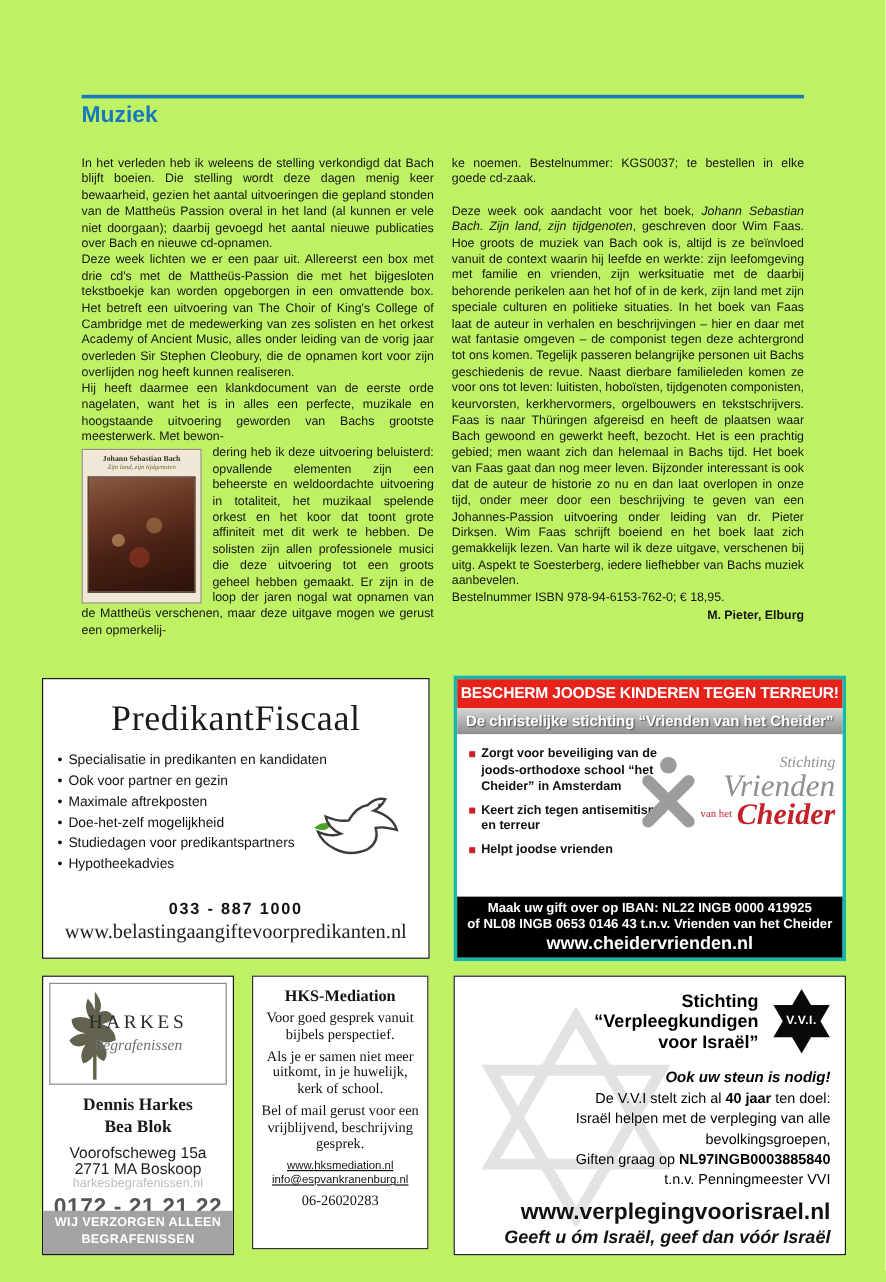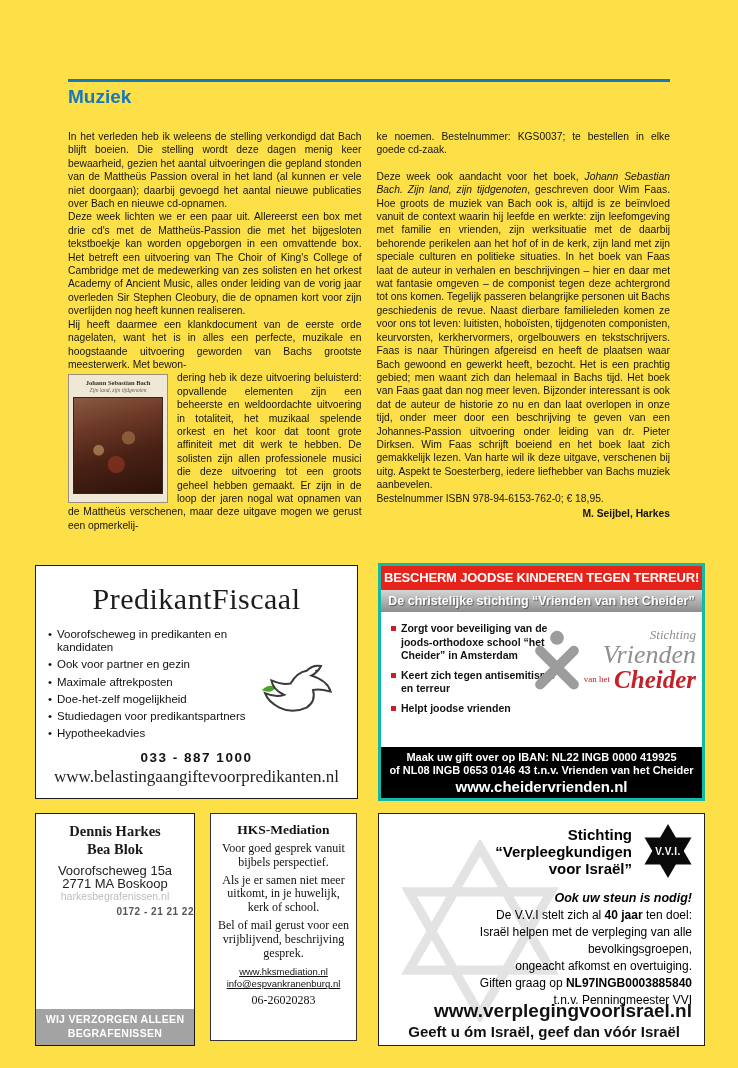--- a/index.html
+++ b/index.html
@@ -1,18 +1,18 @@
 <!DOCTYPE html>
 <html><head>
 <meta charset="utf-8">
 <style>
   * { box-sizing: border-box; margin: 0; padding: 0; }
   html,body { background:#fff; }
   .page {
-    position: relative; width: 738px; height: 1068px; background:#fde047;
+    position: relative; width: 738px; height: 1068px; background:#bef264;
     font-family: "Liberation Sans", sans-serif; color:#111; overflow:hidden;
   }
   .ri { font-style: italic; }
   .rb { font-weight: bold; }
 
   
   .section-rule { position:absolute; left:68px; top:79px; width:602px; height:3px; background:#1778be; }
   .section-title { position:absolute; left:68px; top:86px; font-size:19px; font-weight:bold; color:#1778be; }
 
   
@@ -84,22 +84,22 @@
   .hk-logobox { position:relative; margin:5px 5px 0; height:85px; border:1px solid #8a8a8a; overflow:hidden; }
   .hk-leaf { position:absolute; left:8px; top:2px; opacity:.9; }
   .hk-name { position:relative; margin-top:24px; font-size:16px; letter-spacing:3px;
              color:#2a2a2a; text-transform:uppercase; }
   .hk-tag { position:relative; font-style:italic; color:#6e6e6e; font-size:13px; margin-top:1px; }
   .hk-person { font-weight:bold; font-size:14.5px; line-height:18px; color:#1a1a1a; }
   .hk-person.first { margin-top:8px; }
   .hk-addr { font-family:"Liberation Sans",sans-serif; font-size:13px; line-height:13px; color:#222; }
   .hk-addr.first { margin-top:6px; }
   .hk-web { font-family:"Liberation Sans",sans-serif; font-size:10.5px; line-height:13px; color:#bdbdbd; }
-  .hk-phone { font-family:"Liberation Sans",sans-serif; font-weight:bold; font-size:10px;
-              color:#555; margin-top:3px; letter-spacing:.5px;text-align:right; }
+  .hk-phone { font-family:"Liberation Sans",sans-serif; font-weight:bold; font-size:19px;
+              color:#555; margin-top:3px; letter-spacing:.5px; }
   .hk-footer { position:absolute; left:0; right:0; bottom:0; background:#a3a3a3; color:#fff;
                font-family:"Liberation Sans",sans-serif; font-weight:bold; font-size:10.5px;
                line-height:13.5px; padding:4px 0 5px; letter-spacing:.3px; }
 
   
   .ad-hks { left:210px; top:0; width:147px; height:228px; border:1px solid #333;
             text-align:center; font-family:"Liberation Serif",serif; padding-top:8px; }
   .hks-title { font-weight:bold; font-size:13.5px; }
   .ad-hks p { font-size:12px; line-height:13.8px; margin:4px 6px 0; }
   .hks-link { font-family:"Liberation Sans",sans-serif; font-size:9.5px; line-height:12px;
@@ -113,21 +113,21 @@
   .vvi-watermark { position:absolute; left:10px; top:26px; }
   .vvi-head { position:absolute; top:8px; right:8px; display:flex; align-items:center; gap:8px; }
   .vvi-title { text-align:right; font-weight:bold; font-size:15px; line-height:17px; color:#000; }
   .vvi-logo { position:relative; width:56px; height:58px; }
   .vvi-logo-text { position:absolute; top:50%; left:50%; transform:translate(-50%,-50%);
                    color:#fff; font-weight:bold; font-size:10px; letter-spacing:.5px; }
   .vvi-lines { position:absolute; top:76px; right:12px; text-align:right; font-size:12px;
                line-height:17px; color:#000; }
   .vvi-steun { font-weight:bold; font-style:italic; font-size:12.5px; }
   .vvi-web { position:absolute; right:12px; top:186px; font-weight:bold; font-size:19px; }
-  .vvi-slogan { position:absolute; right:24px; top:209px; font-weight:bold; font-size:15px; }
+  .vvi-slogan { position:absolute; right:12px; top:209px; font-weight:bold; font-style:italic; font-size:15px; }
 </style>
 </head>
 <body>
 
 <div class="page">
 
   <div class="section-rule"></div>
   <h1 class="section-title">Muziek</h1>
 
   <div class="article">
@@ -138,30 +138,30 @@
       <p class="par"><span class="book-cover">
             <span class="cover-title">Johann Sebastian Bach</span>
             <span class="cover-sub">Zijn land, zijn tijdgenoten</span>
             <span class="cover-art"></span>
           </span><span>dering heb ik deze uitvoering beluisterd: opvallende elementen zijn een beheerste en weldoordachte uitvoering in totaliteit, het muzikaal spelende orkest en het koor dat toont grote affiniteit met dit werk te hebben. De solisten zijn allen professionele musici die deze uitvoering tot een groots geheel hebben gemaakt. Er zijn in de loop der jaren nogal wat opnamen van de Mattheüs verschenen, maar deze uitgave mogen we gerust een opmerkelij-</span></p>
     </div>
     <div class="col">
       <p class="par">ke noemen. Bestelnummer: KGS0037; te bestellen in elke goede cd-zaak.</p>
       <p class="par gap-top"><span>Deze week ook aandacht voor het boek, </span><span class="ri">Johann Sebastian Bach. Zijn land, zijn tijdgenoten</span><span>, geschreven door Wim Faas. Hoe groots de muziek van Bach ook is, altijd is ze beïnvloed vanuit de context waarin hij leefde en werkte: zijn leefomgeving met familie en vrienden, zijn werksituatie met de daarbij behorende perikelen aan het hof of in de kerk, zijn land met zijn speciale culturen en politieke situaties. In het boek van Faas laat de auteur in verhalen en beschrijvingen – hier en daar met wat fantasie omgeven – de componist tegen deze achtergrond tot ons komen. Tegelijk passeren belangrijke personen uit Bachs geschiedenis de revue. Naast dierbare familieleden komen ze voor ons tot leven: luitisten, hoboïsten, tijdgenoten componisten, keurvorsten, kerkhervormers, orgelbouwers en tekstschrijvers. Faas is naar Thüringen afgereisd en heeft de plaatsen waar Bach gewoond en gewerkt heeft, bezocht. Het is een prachtig gebied; men waant zich dan helemaal in Bachs tijd. Het boek van Faas gaat dan nog meer leven. Bijzonder interessant is ook dat de auteur de historie zo nu en dan laat overlopen in onze tijd, onder meer door een beschrijving te geven van een Johannes-Passion uitvoering onder leiding van dr. Pieter Dirksen. Wim Faas schrijft boeiend en het boek laat zich gemakkelijk lezen. Van harte wil ik deze uitgave, verschenen bij uitg. Aspekt te Soesterberg, iedere liefhebber van Bachs muziek aanbevelen.</span></p>
       <p class="par">Bestelnummer ISBN 978-94-6153-762-0; € 18,95.</p>
-      <p class="byline">M. Seijbel, Harkes</p>
+      <p class="byline">M. Pieter, Elburg</p>
     </div>
   </div>
 
   <div class="ads-row1">
 
     <div class="ad ad-predikant">
       <div class="pf-title">PredikantFiscaal</div>
       <ul class="pf-bullets">
-        <li>Voorofscheweg in predikanten en kandidaten</li>
+        <li>Specialisatie in predikanten en kandidaten</li>
         <li>Ook voor partner en gezin</li>
         <li>Maximale aftrekposten</li>
         <li>Doe-het-zelf mogelijkheid</li>
         <li>Studiedagen voor predikantspartners</li>
         <li>Hypotheekadvies</li>
       </ul>
       <div class="pf-dove">
         <svg width="80" height="58" viewBox="0 0 100 72">
           <path d="M6 36 Q14 28 24 32 Q18 42 6 36 Z" fill="#4aa32a"></path>
           <path d="M62 12 Q70 4 80 6 Q76 14 68 18 Q88 24 92 38 Q78 34 70 36 Q74 50 62 58 Q44 66 28 58 Q14 51 10 40 Q24 46 34 42 Q20 36 18 24 Q32 30 42 28 Q50 14 62 12 Z" fill="#ffffff" stroke="#3a3a3a" stroke-width="2.5"></path>
@@ -197,20 +197,28 @@
         <div>Maak uw gift over op IBAN: NL22 INGB 0000 419925</div>
         <div>of NL08 INGB 0653 0146 43 t.n.v. Vrienden van het Cheider</div>
         <div class="ch-web">www.cheidervrienden.nl</div>
       </div>
     </div>
   </div>
 
   <div class="ads-row2">
 
     <div class="ad ad-harkes">
+      <div class="hk-logobox">
+        <svg class="hk-leaf" width="58" height="80" viewBox="0 0 60 82">
+          <path d="M30 4 Q38 14 34 22 Q44 18 46 28 Q40 32 36 32 Q48 36 48 46 Q40 50 34 46 Q44 56 38 64 Q32 62 30 56 Q28 64 20 66 Q16 58 22 50 Q12 54 8 46 Q14 40 22 40 Q10 38 10 28 Q18 24 26 28 Q20 18 24 10 Q28 14 30 20 Z" fill="#52523c"></path>
+          <path d="M30 56 L30 80" stroke="#52523c" stroke-width="3"></path>
+        </svg>
+        <div class="hk-name">Harkes</div>
+        <div class="hk-tag">Begrafenissen</div>
+      </div>
       <div class="hk-person first">Dennis Harkes</div>
       <div class="hk-person">Bea Blok</div>
       <div class="hk-addr first">Voorofscheweg 15a</div>
       <div class="hk-addr">2771 MA  Boskoop</div>
       <div class="hk-web">harkesbegrafenissen.nl</div>
       <div class="hk-phone">0172 - 21 21 22</div>
       <div class="hk-footer">
         <div>WIJ VERZORGEN ALLEEN</div>
         <div>BEGRAFENISSEN</div>
       </div>
@@ -242,21 +250,20 @@
             <polygon points="50,2 92,74 8,74" fill="#0a0a0a"></polygon>
             <polygon points="50,98 8,26 92,26" fill="#0a0a0a"></polygon>
           </svg>
           <span class="vvi-logo-text">V.V.I.</span>
         </div>
       </div>
       <div class="vvi-lines">
         <div class="vvi-steun"><span>Ook uw steun is nodig!</span></div>
         <div><span>De V.V.I stelt zich al </span><span class="rb">40 jaar</span><span> ten doel:</span></div>
         <div><span>Israël helpen met de verpleging van alle bevolkingsgroepen,</span></div>
-        <div><span>ongeacht afkomst en overtuiging.</span></div>
         <div><span>Giften graag op </span><span class="rb">NL97INGB0003885840</span></div>
         <div><span>t.n.v. Penningmeester VVI</span></div>
       </div>
       <div class="vvi-web">www.verplegingvoorisrael.nl</div>
       <div class="vvi-slogan">Geeft u óm Israël, geef dan vóór Israël</div>
     </div>
   </div>
 
 </div>
 

